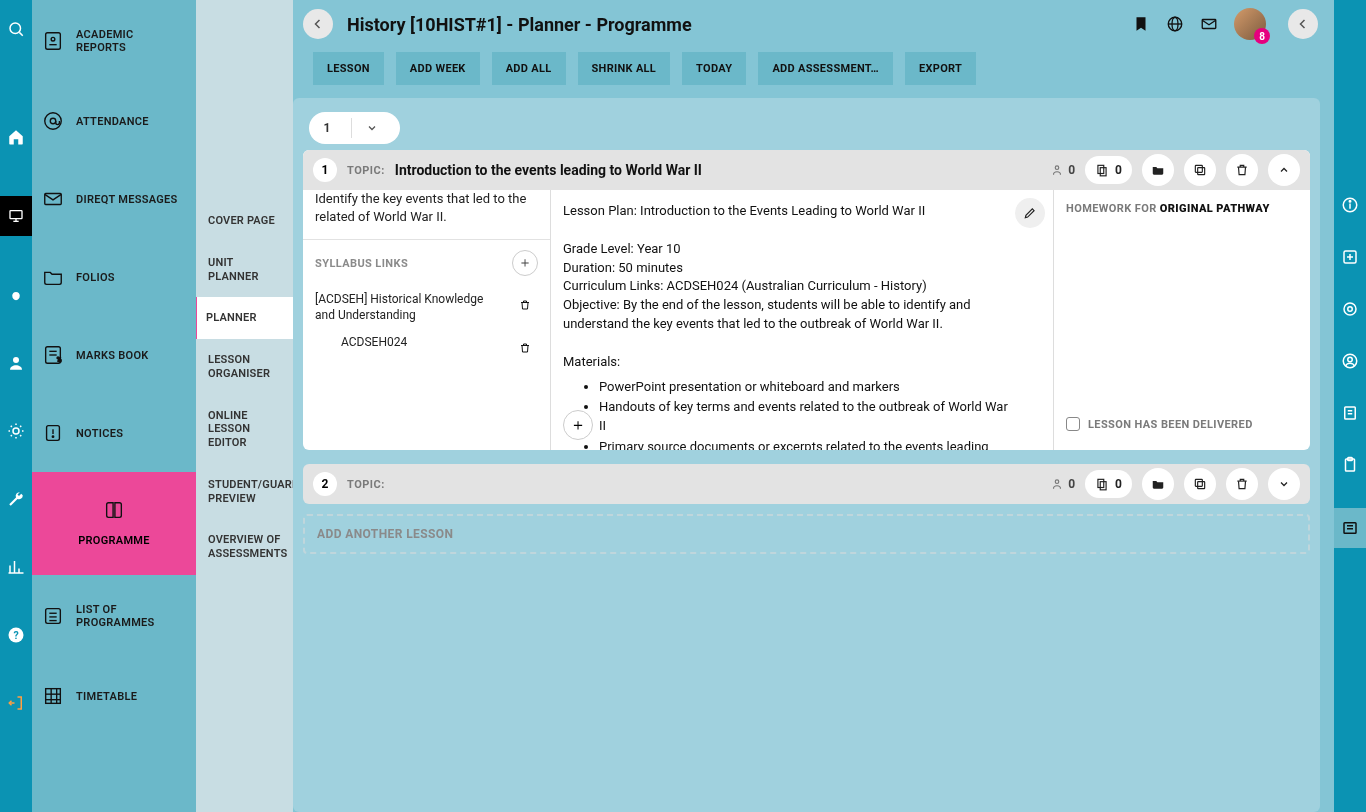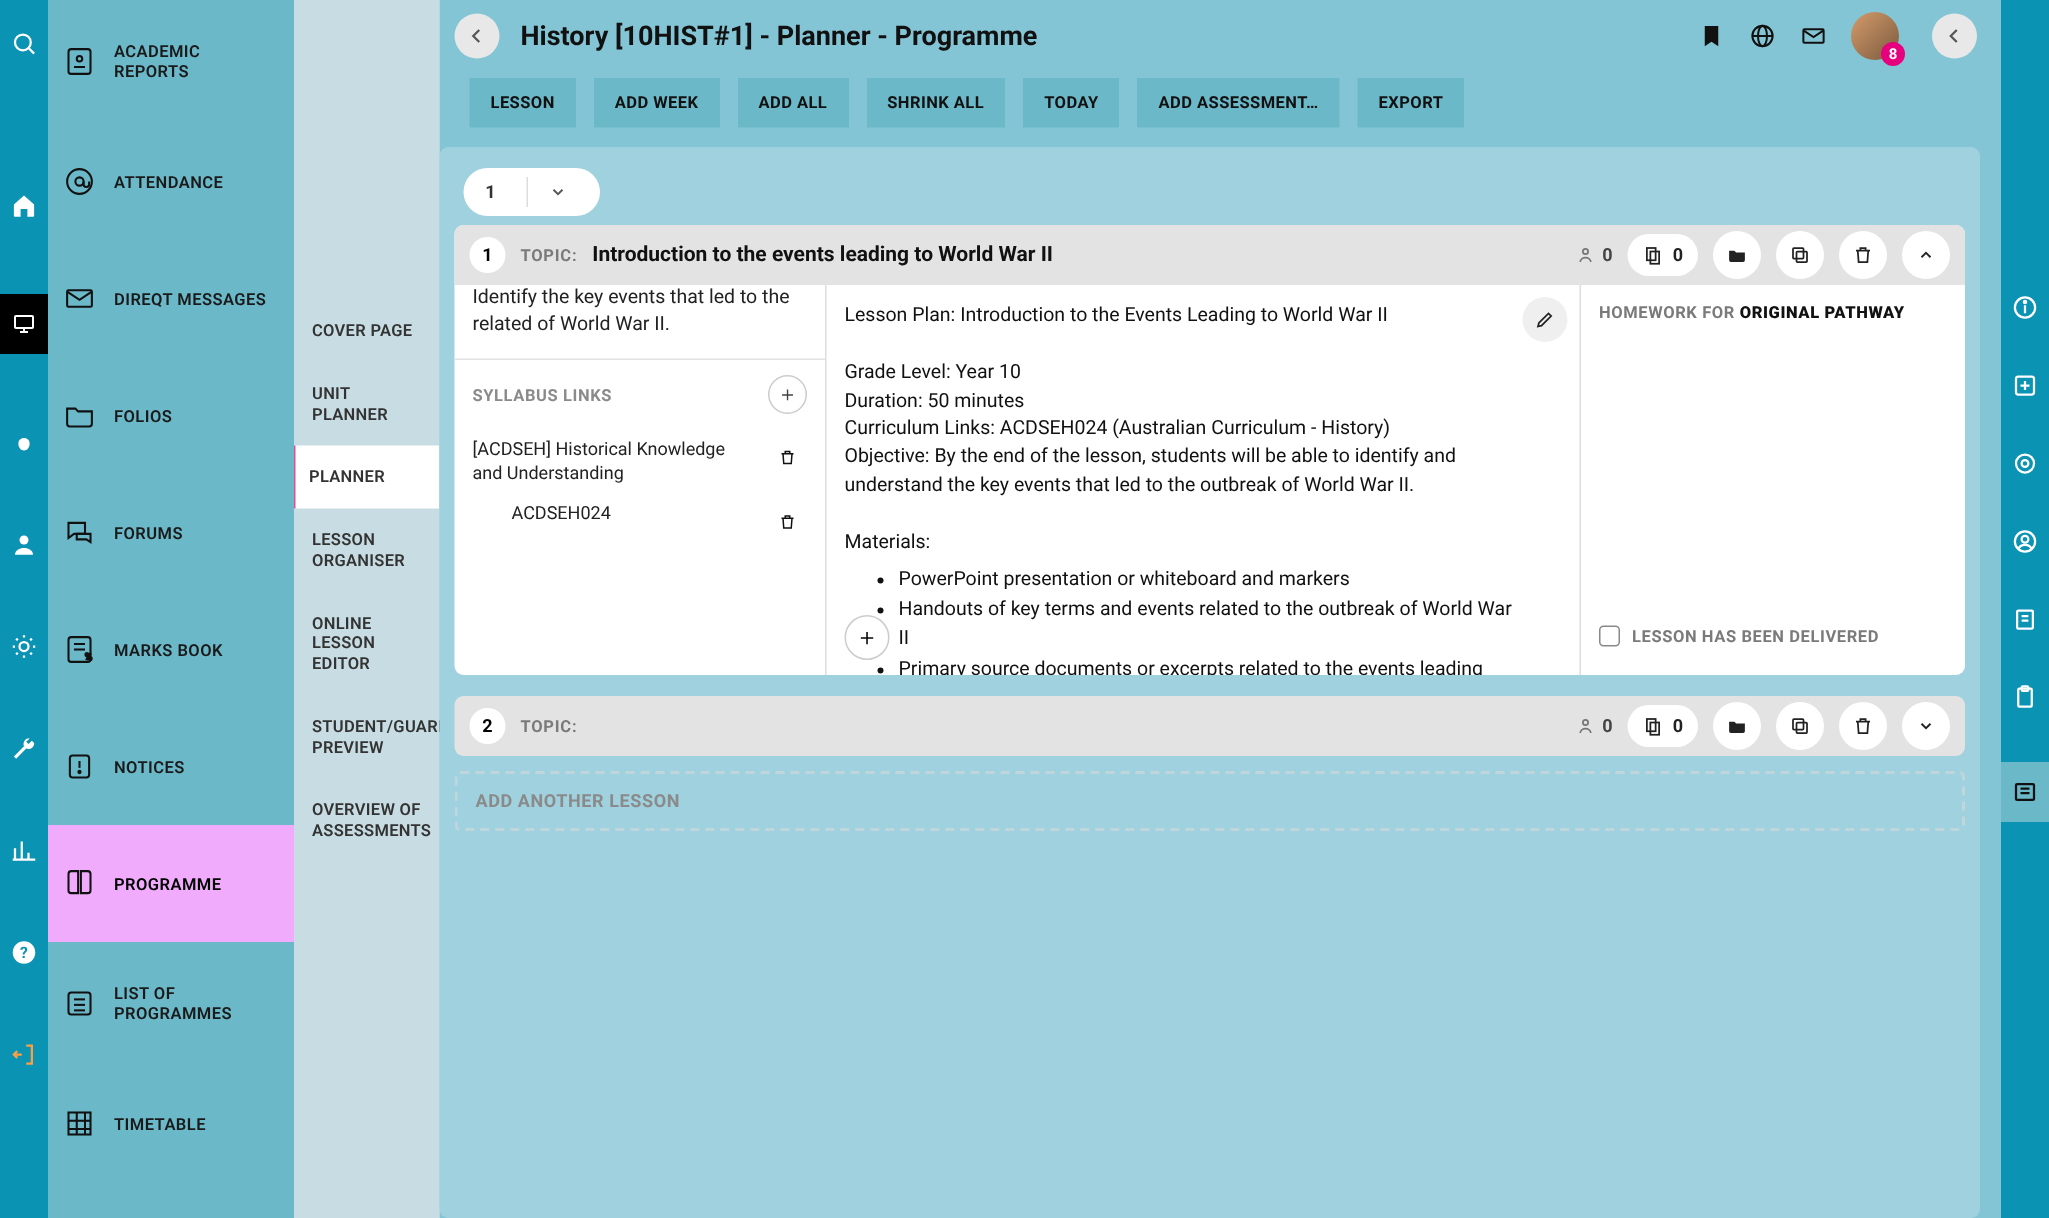--- a/index.html
+++ b/index.html
@@ -18,21 +18,21 @@
   
   .nav-sidebar {
     width: 164px; height: 812px; background: #6bb8c9;
     display: flex; flex-direction: column;
   }
   .nav-item {
     display: flex; align-items: center; gap: 12px;
     padding: 28px 10px; color: #1a1a1a; font-size: 11px; font-weight: 600; letter-spacing: .3px;
     cursor: pointer;
   }
-  .nav-item.active { background: #f0abfc; color: #000; }
+  .nav-item.active { background: #ec4899; color: #000; flex-direction: column; }
   .nav-item .ni-icon { width: 22px; height: 22px; color: #111; }
 
   
   .sub-sidebar {
     width: 97px; height: 812px; background: #c8dde3;
     display: flex; flex-direction: column; padding-top: 200px;
   }
   .sub-item {
     padding: 14px 12px; font-size: 11px; font-weight: 600; color: #333; letter-spacing: .2px;
     cursor: pointer; line-height: 1.25;
@@ -248,29 +248,20 @@
       </span>
     <span>DIREQT MESSAGES</span>
   </div>
   <div class="nav-item">
     <span class="ni-icon">
         <svg width="22" height="22" viewBox="0 0 24 24" fill="none" stroke="currentColor" stroke-width="1.5">
           <path d="M3 7h6l2 2h10v9a2 2 0 0 1-2 2H5a2 2 0 0 1-2-2z"></path>
         </svg>
       </span>
     <span>FOLIOS</span>
-  </div>
-  <div class="nav-item">
-    <span class="ni-icon">
-        <svg width="22" height="22" viewBox="0 0 24 24" fill="none" stroke="currentColor" stroke-width="1.5">
-          <path d="M4 5h12v8H8l-4 3z"></path>
-          <path d="M10 13h10v6l-3-2h-7z"></path>
-        </svg>
-      </span>
-    <span>FORUMS</span>
   </div>
   <div class="nav-item">
     <span class="ni-icon">
         <svg width="22" height="22" viewBox="0 0 24 24" fill="none" stroke="currentColor" stroke-width="1.5">
           <rect x="4" y="3" width="16" height="18" rx="2"></rect>
           <line x1="8" y1="8" x2="16" y2="8"></line>
           <line x1="8" y1="12" x2="16" y2="12"></line>
           <text x="16" y="20" font-size="7" fill="currentColor">%</text>
         </svg>
       </span>

